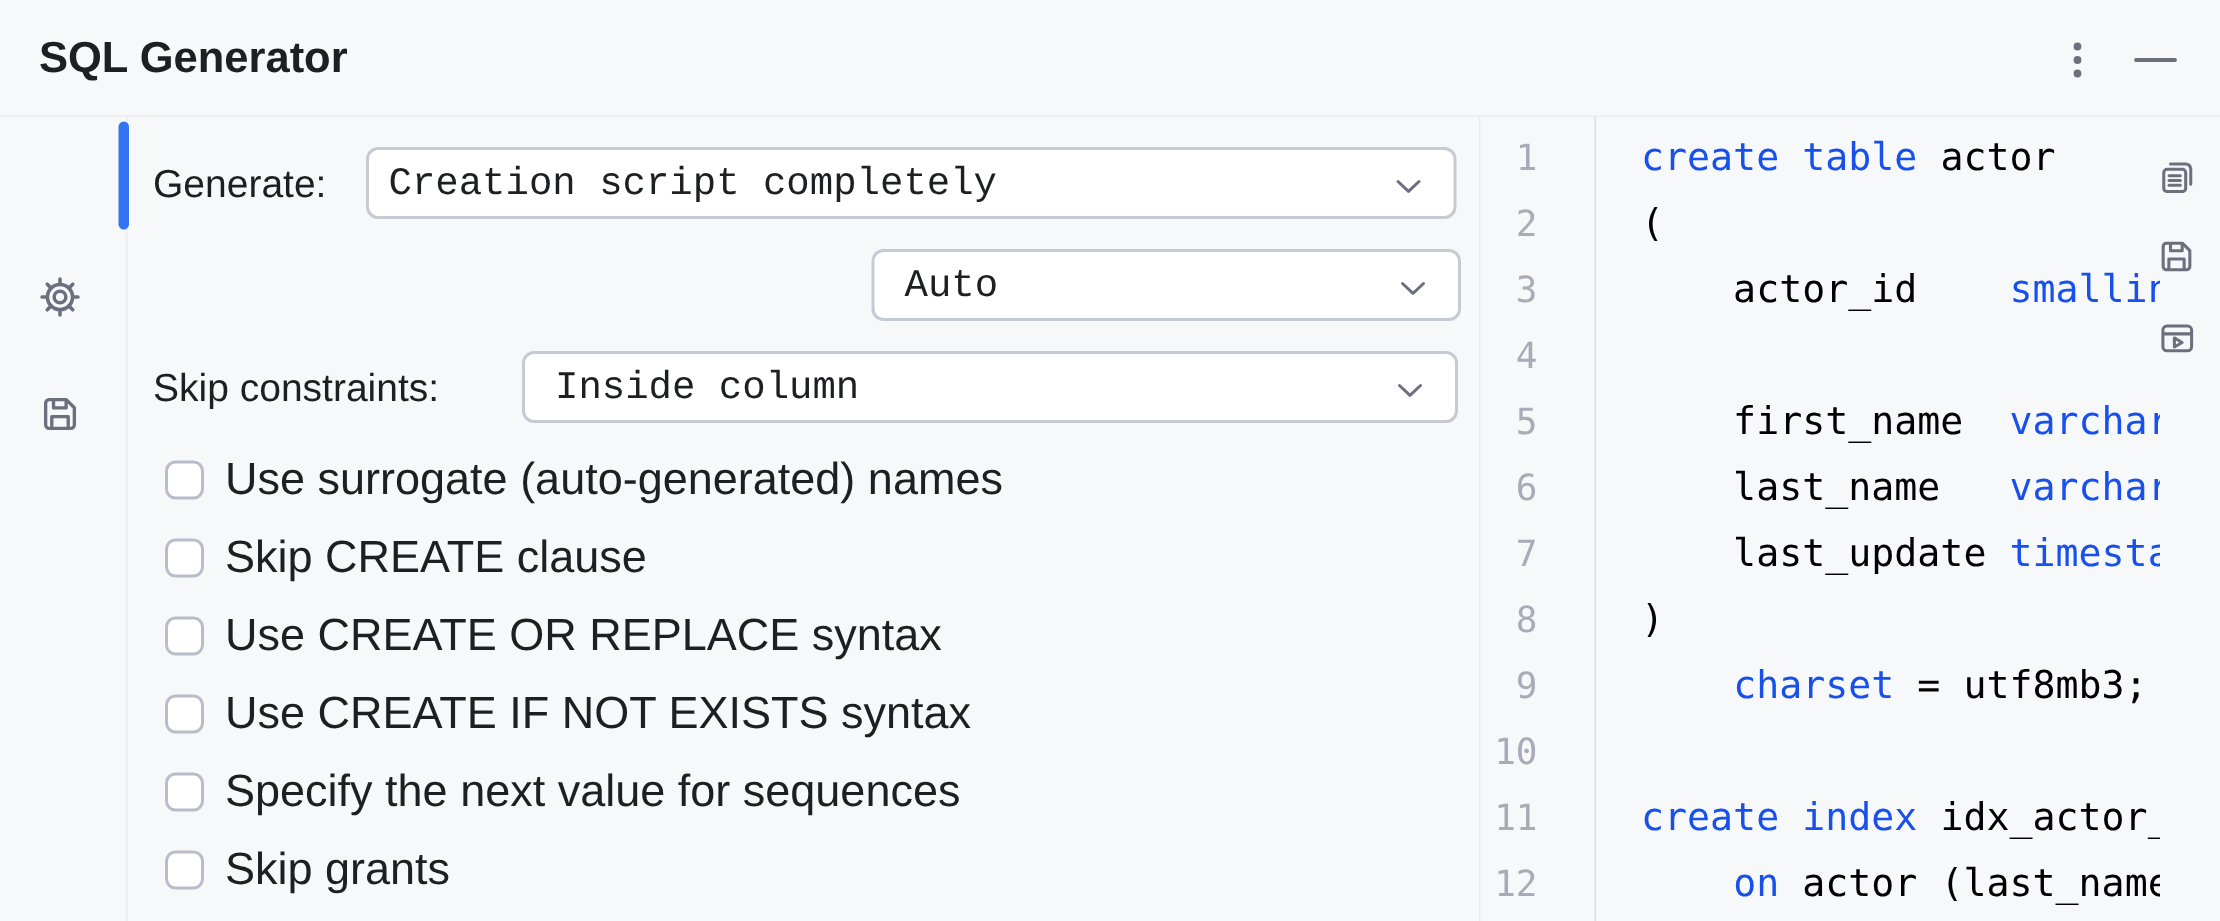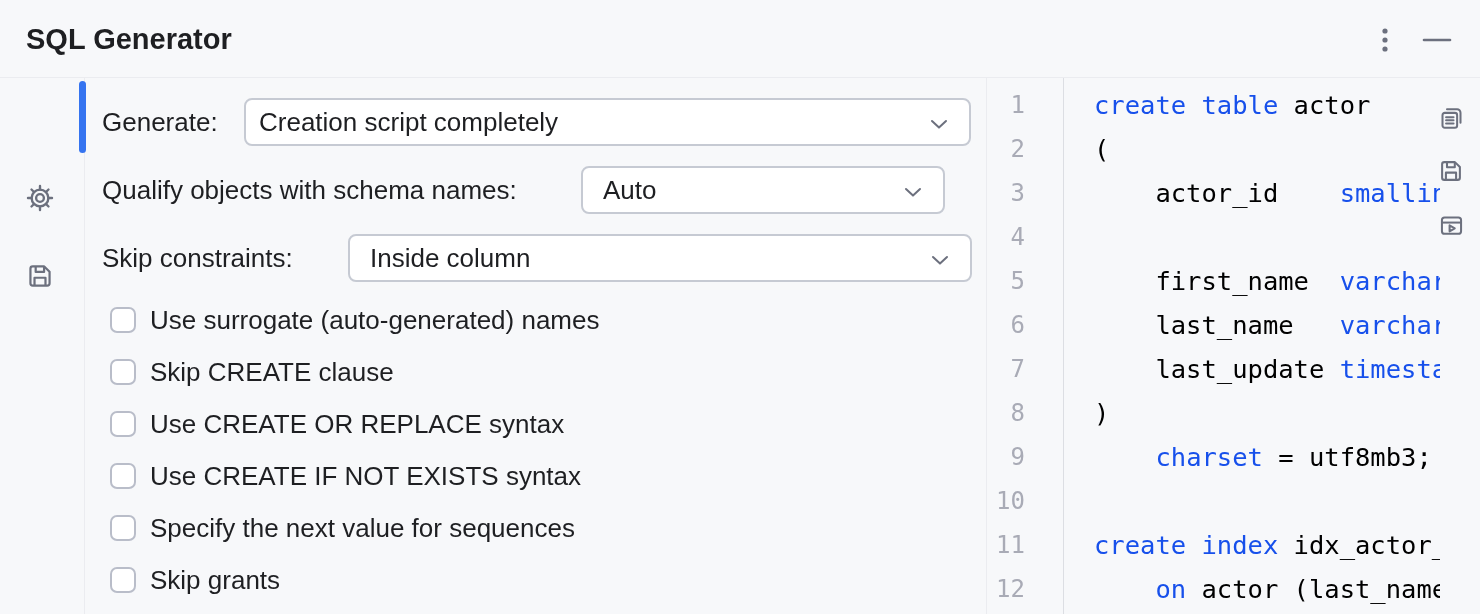--- a/index.html
+++ b/index.html
@@ -32,29 +32,29 @@
   .v-divider{position:absolute;left:84px;top:78px;width:1px;height:536px;background:var(--sep);}
   .sb-thumb{position:absolute;left:79px;top:81px;width:7px;height:72px;border-radius:4px;
     background:var(--accent);}
 
   
   .form{position:absolute;left:85px;top:78px;width:901px;height:536px;}
   .flabel{position:absolute;left:17px;height:48px;line-height:48px;font-size:26px;color:var(--text);}
   .l1{top:20px;} .l2{top:88px;} .l3{top:156px;}
   .select{position:absolute;height:48px;background:var(--white);
     border:2px solid var(--input-border);border-radius:8px;cursor:pointer;
-    display:flex;align-items:center;padding-left:13px;font-size:26px;color:var(--text);}
+    display:flex;align-items:center;padding-left:13px;font-size:26px;color:var(--text);font-family:Liberation Mono, monospace;}
   .s1{left:159px;top:20px;width:727px;}
-  .s2{left:496px;top:88px;width:364px;padding-left:20px;}
+  .s2{left:496px;top:88px;width:393px;padding-left:20px;}
   .s3{left:263px;top:156px;width:624px;padding-left:20px;}
   .chev{position:absolute;right:20px;top:19px;}
   .cbrow{position:absolute;left:25px;height:30px;display:flex;align-items:center;gap:14px;cursor:pointer;}
   .cbox{width:26px;height:26px;border:2px solid var(--checkbox-border);border-radius:7px;
     background:var(--white);flex:none;}
-  .cblabel{font-size:26px;color:var(--text);white-space:nowrap;}
+  .cblabel{font-size:30px;color:var(--text);white-space:nowrap;}
 
   
   .splitter{position:absolute;left:986px;top:78px;width:1px;height:536px;background:var(--sep);}
   .editor{position:absolute;left:987px;top:78px;width:493px;height:536px;overflow:hidden;}
   .gutter-sep{position:absolute;left:76px;top:0;width:1px;height:536px;background:var(--gutter-sep);}
   .lines{position:absolute;left:0;top:5px;width:493px;}
   .cline{display:flex;height:44px;}
   .lnum{width:38px;text-align:right;font-family:"DejaVu Sans Mono",monospace;
     font-size:24px;line-height:44px;color:var(--lnum);}
   .ctext{margin-left:69px;width:346px;overflow:hidden;white-space:pre;
@@ -125,21 +125,20 @@
     <span class="flabel l1">Generate:</span>
     <div class="select s1">
       <span>Creation script completely</span>
       <span class="chev">
         <svg width="20" height="11" viewBox="0 0 20 11">
             <polyline points="3,2 10,8.6 17,2" fill="none" stroke="#6C707E" stroke-width="2" stroke-linecap="round" stroke-linejoin="round"></polyline>
           </svg>
       </span>
     </div>
 
-    <span class="flabel l2">Qualify objects with schema names:</span>
     <div class="select s2">
       <span>Auto</span>
       <span class="chev">
         <svg width="20" height="11" viewBox="0 0 20 11">
             <polyline points="3,2 10,8.6 17,2" fill="none" stroke="#6C707E" stroke-width="2" stroke-linecap="round" stroke-linejoin="round"></polyline>
           </svg>
       </span>
     </div>
 
     <span class="flabel l3">Skip constraints:</span>

